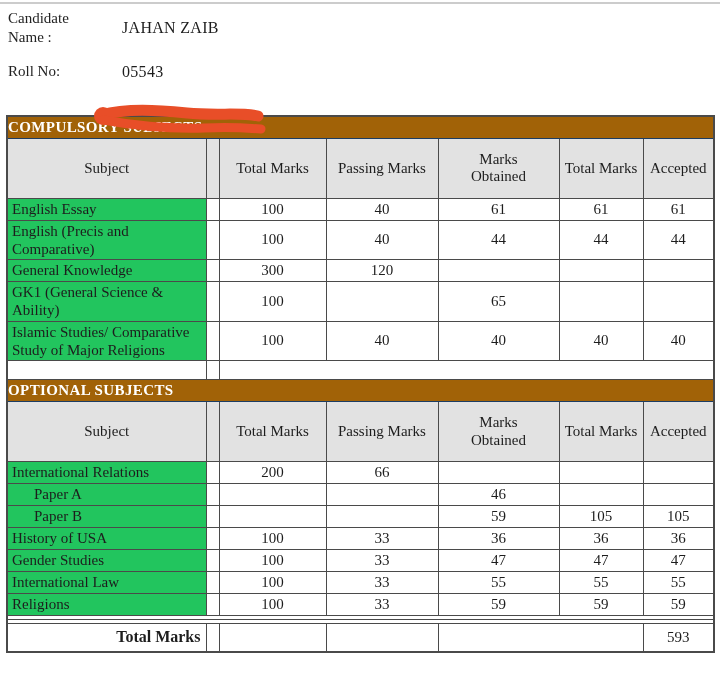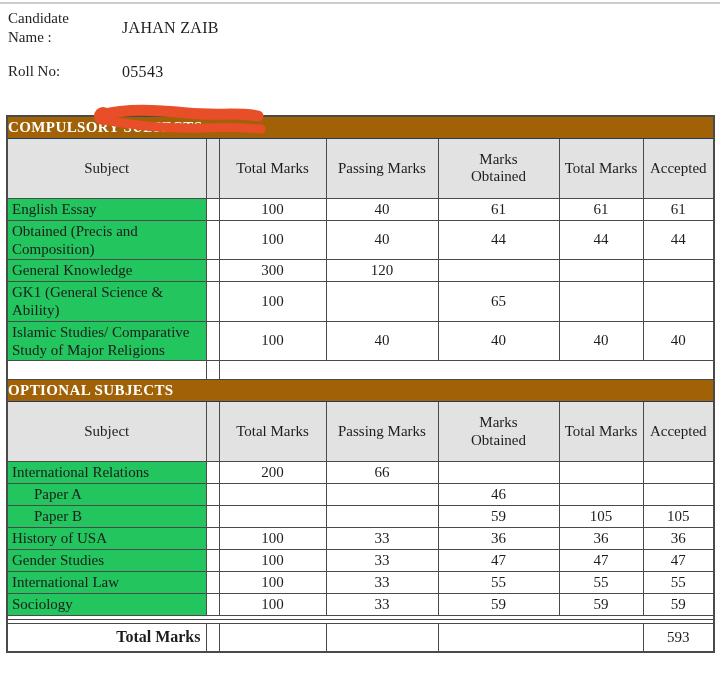--- a/index.html
+++ b/index.html
@@ -102,21 +102,21 @@
     <tr class="data">
       <td class="subject">English Essay</td>
       <td class="gap"></td>
       <td class="num">100</td>
       <td class="num">40</td>
       <td class="num">61</td>
       <td class="num">61</td>
       <td class="num">61</td>
     </tr>
     <tr class="data">
-      <td class="subject">Obtained (Precis and Composition)</td>
+      <td class="subject">English (Precis and Comparative)</td>
       <td class="gap"></td>
       <td class="num">100</td>
       <td class="num">40</td>
       <td class="num">44</td>
       <td class="num">44</td>
       <td class="num">44</td>
     </tr>
     <tr class="data">
       <td class="subject">General Knowledge</td>
       <td class="gap"></td>
@@ -215,21 +215,21 @@
     <tr class="data">
       <td class="subject">International Law</td>
       <td class="gap"></td>
       <td class="num">100</td>
       <td class="num">33</td>
       <td class="num">55</td>
       <td class="num">55</td>
       <td class="num">55</td>
     </tr>
     <tr class="data">
-      <td class="subject">Sociology</td>
+      <td class="subject">Religions</td>
       <td class="gap"></td>
       <td class="num">100</td>
       <td class="num">33</td>
       <td class="num">59</td>
       <td class="num">59</td>
       <td class="num">59</td>
     </tr>
 
     <tr class="thin">
       <td colspan="7"></td>

